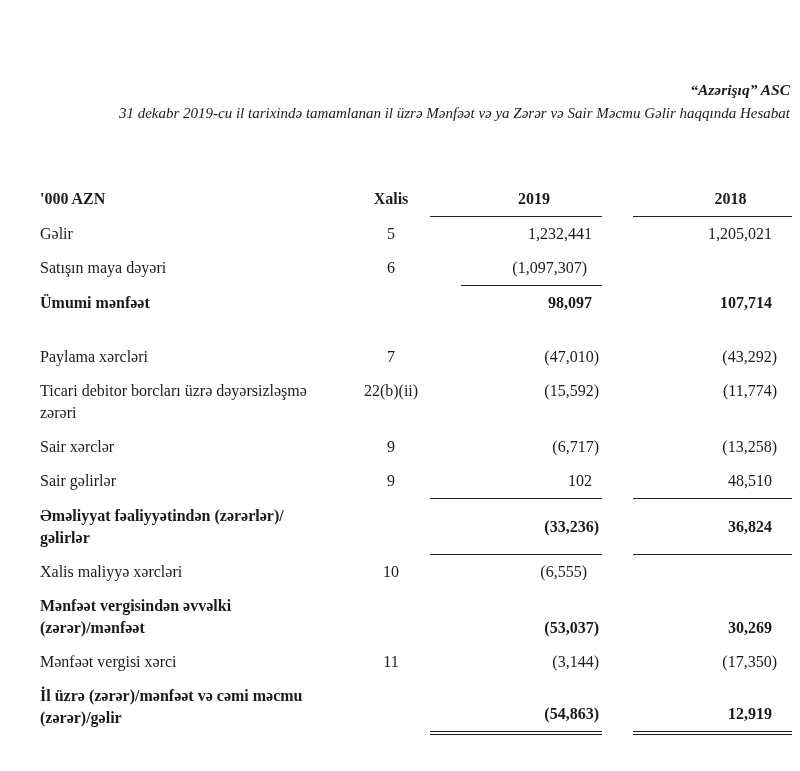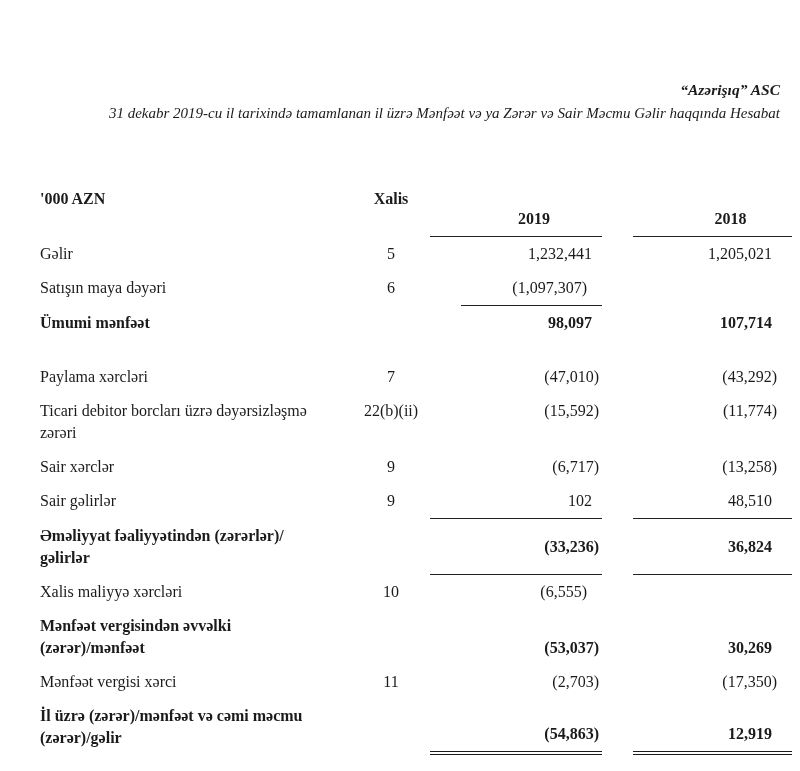--- a/index.html
+++ b/index.html
@@ -6,21 +6,21 @@
   html, body { background: #ffffff; }
   body {
     width: 800px;
     height: 771px;
     overflow: hidden;
     font-family: "Liberation Serif", "DejaVu Serif", serif;
     color: #1b1b1b;
   }
   .doc-header {
     margin-top: 80px;
-    padding-right: 20px;
+    padding-right: 10px;
     text-align: right;
   }
   .company {
     font-weight: bold;
     font-style: italic;
     font-size: 15.5px;
     line-height: 20px;
   }
   .report-title {
     font-style: italic;
@@ -51,21 +51,20 @@
   .note { justify-content: center; text-align: center; }
   .c2019 { justify-content: flex-end; text-align: right; padding-right: 3px; }
   .c2019.pr { padding-right: 10px; }
   .c2018 { margin-left: 31px; justify-content: flex-end; text-align: right; padding-right: 15px; }
   .c2018.pr { padding-right: 20px; }
   .head .cell { font-weight: bold; }
   .head .c2019, .head .c2018 {
     justify-content: center;
     padding-right: 0;
     padding-left: 36px;
-    margin-top: 20px;
   }
   .bold .cell { font-weight: bold; }
   .rule .c2019, .rule .c2018 { border-bottom: 1.5px solid #222222; }
   .rule2 .c2019, .rule2 .c2018 { border-bottom: 4px double #1b1b1b; }
   .vcenter .c2019, .vcenter .c2018, .vcenter .note { align-items: center; }
   .vbottom .c2019, .vbottom .c2018, .vbottom .note { align-items: flex-end; }
   .spacer { height: 20px; }
 </style>
 </head>
 <body>
@@ -178,21 +177,21 @@
     <div class="cell note"></div>
     <div class="cell c2019">(53,037)</div>
     <div class="cell c2018 pr">30,269</div>
   </div>
 
   <div class="row">
     <div class="cell label">
         <span>Mənfəət vergisi xərci</span>
       </div>
     <div class="cell note">11</div>
-    <div class="cell c2019">(2,703)</div>
+    <div class="cell c2019">(3,144)</div>
     <div class="cell c2018">(17,350)</div>
   </div>
 
   <div class="row bold vbottom rule2">
     <div class="cell label">
       <span>İl üzrə (zərər)/mənfəət və cəmi məcmu</span>
       <span>(zərər)/gəlir</span>
     </div>
     <div class="cell note"></div>
     <div class="cell c2019">(54,863)</div>

